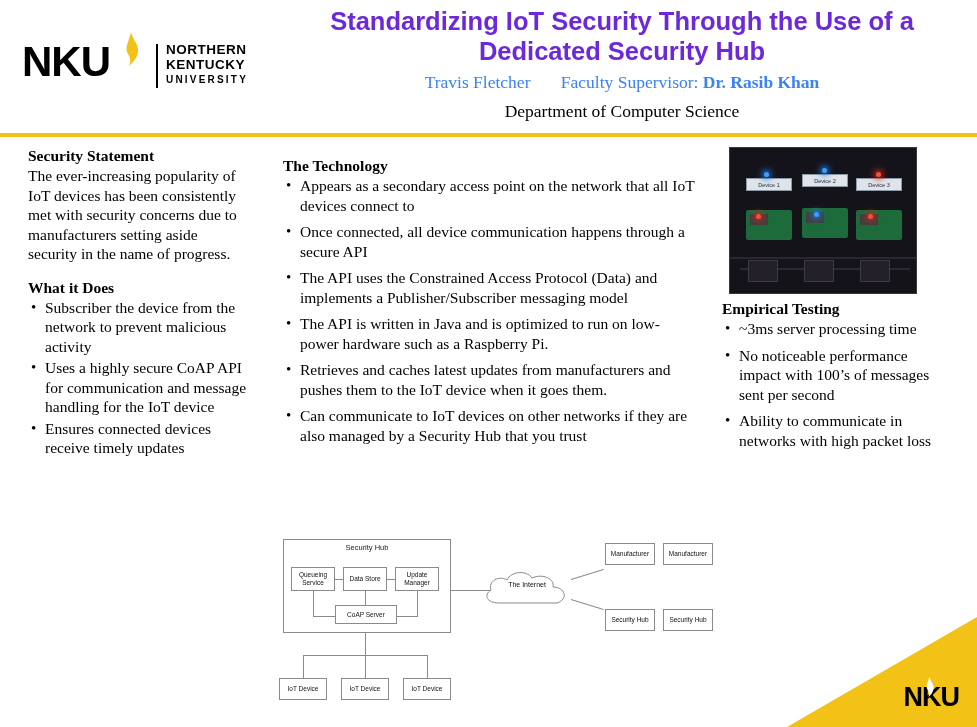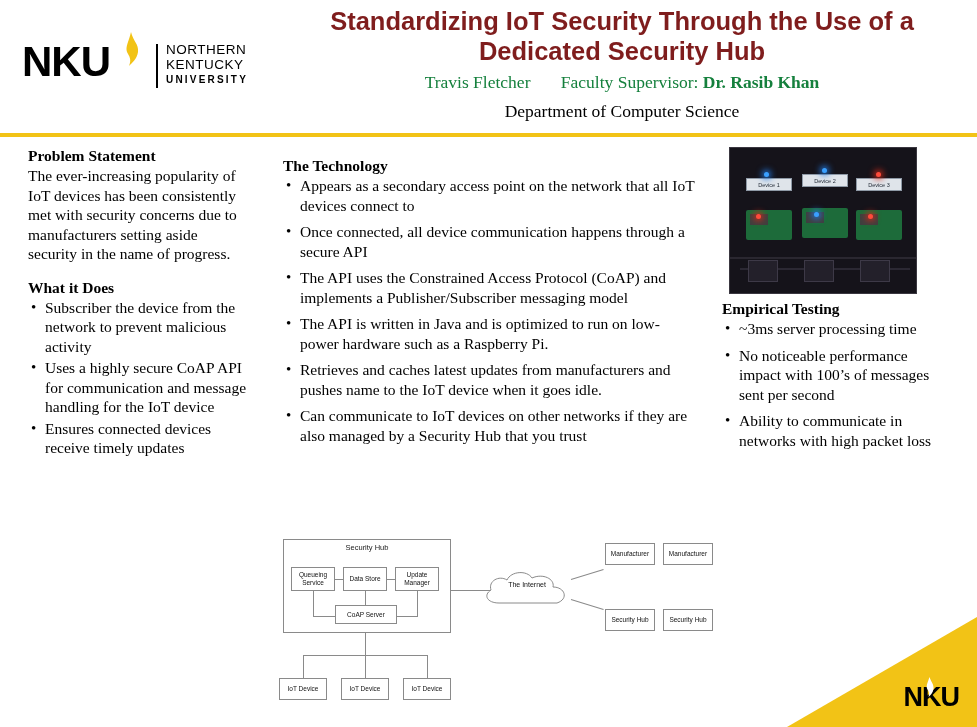--- a/index.html
+++ b/index.html
@@ -12,26 +12,26 @@
     overflow: hidden;
   }
 
   
   #header { position:absolute; left:0; top:0; width:977px; height:133px; }
   #logo { position:absolute; left:22px; top:30px; width:250px; height:60px; }
   #logo-nku { font-family:"Liberation Sans", sans-serif; font-weight:bold; font-size:42px; letter-spacing:-1px; color:#000; position:absolute; left:0; top:8px; }
   #logo-flame { position:absolute; left:98px; top:2px; width:22px; height:34px; }
   #logo-divider { position:absolute; left:134px; top:14px; width:2px; height:44px; background:#000; }
   #logo-words { position:absolute; left:144px; top:12px; font-family:"Liberation Sans", sans-serif; color:#000; }
-  #logo-words div { line-height:15px; font-weight:normal; font-size:13.5px; letter-spacing:0.5px; }
+  #logo-words div { line-height:15px; font-weight:bold; font-size:13.5px; letter-spacing:0.5px; }
   #logo-words div.sm { font-size:10px; letter-spacing:2.2px; font-weight:bold; }
 
   #title-block { position:absolute; left:272px; top:6px; width:700px; text-align:center; }
-  #poster-title { font-family:"Liberation Sans", sans-serif; font-weight:bold; font-size:25.5px; line-height:30px; color:#7f1d1d; }
-  #byline { margin-top:6px; font-size:17.5px; color:#15803d; }
+  #poster-title { font-family:"Liberation Sans", sans-serif; font-weight:bold; font-size:25.5px; line-height:30px; color:#6d28d9; }
+  #byline { margin-top:6px; font-size:17.5px; color:#3b82f6; }
   #byline .name { font-weight:normal; }
   #byline .sup-label { margin-left:26px; }
   #byline .sup-name { font-weight:bold; }
   #dept { margin-top:8px; font-size:17.5px; }
 
   #gold-rule { position:absolute; left:0; top:133px; width:977px; height:4px; background:#f2c316; }
 
   
   .col { position:absolute; }
   .sec-head {
@@ -152,43 +152,43 @@
       <span class="sup-name">Dr. Rasib Khan</span>
     </div>
     <div id="dept">Department of Computer Science</div>
   </div>
 </div>
 <div id="gold-rule"></div>
 
 <div class="col" id="col-left">
 
   <div class="block">
-    <div class="sec-head">Problem Statement</div>
+    <div class="sec-head">Security Statement</div>
     <div class="para">The ever-increasing popularity of IoT devices has been consistently met with security concerns due to manufacturers setting aside security in the name of progress.</div>
   </div>
 
 
   <div class="block">
     <div class="sec-head">What it Does</div>
     <ul class="bullets tight">
       <li>Subscriber the device from the network to prevent malicious activity</li>
       <li>Uses a highly secure CoAP API for communication and message handling for the IoT device</li>
       <li>Ensures connected devices receive timely updates</li>
     </ul>
   </div>
 </div>
 
 <div class="col" id="col-mid">
   <div class="sec-head">The Technology</div>
   <ul class="bullets">
     <li>Appears as a secondary access point on the network that all IoT devices connect to</li>
     <li>Once connected, all device communication happens through a secure API</li>
-    <li>The API uses the Constrained Access Protocol (CoAP) and implements a Publisher/Subscriber messaging model</li>
+    <li>The API uses the Constrained Access Protocol (Data) and implements a Publisher/Subscriber messaging model</li>
     <li>The API is written in Java and is optimized to run on low-power hardware such as a Raspberry Pi.</li>
-    <li>Retrieves and caches latest updates from manufacturers and pushes name to the IoT device when it goes idle.</li>
+    <li>Retrieves and caches latest updates from manufacturers and pushes them to the IoT device when it goes them.</li>
     <li>Can communicate to IoT devices on other networks if they are also managed by a Security Hub that you trust</li>
   </ul>
 </div>
 
 <div id="photo">
   <div class="shelf"></div>
   <div class="cable" style="left:10px; top:120px; width:170px;"></div>
   <div class="plug" style="left:18px; top:112px;"></div>
   <div class="plug" style="left:74px; top:112px;"></div>
   <div class="plug" style="left:130px; top:112px;"></div>

